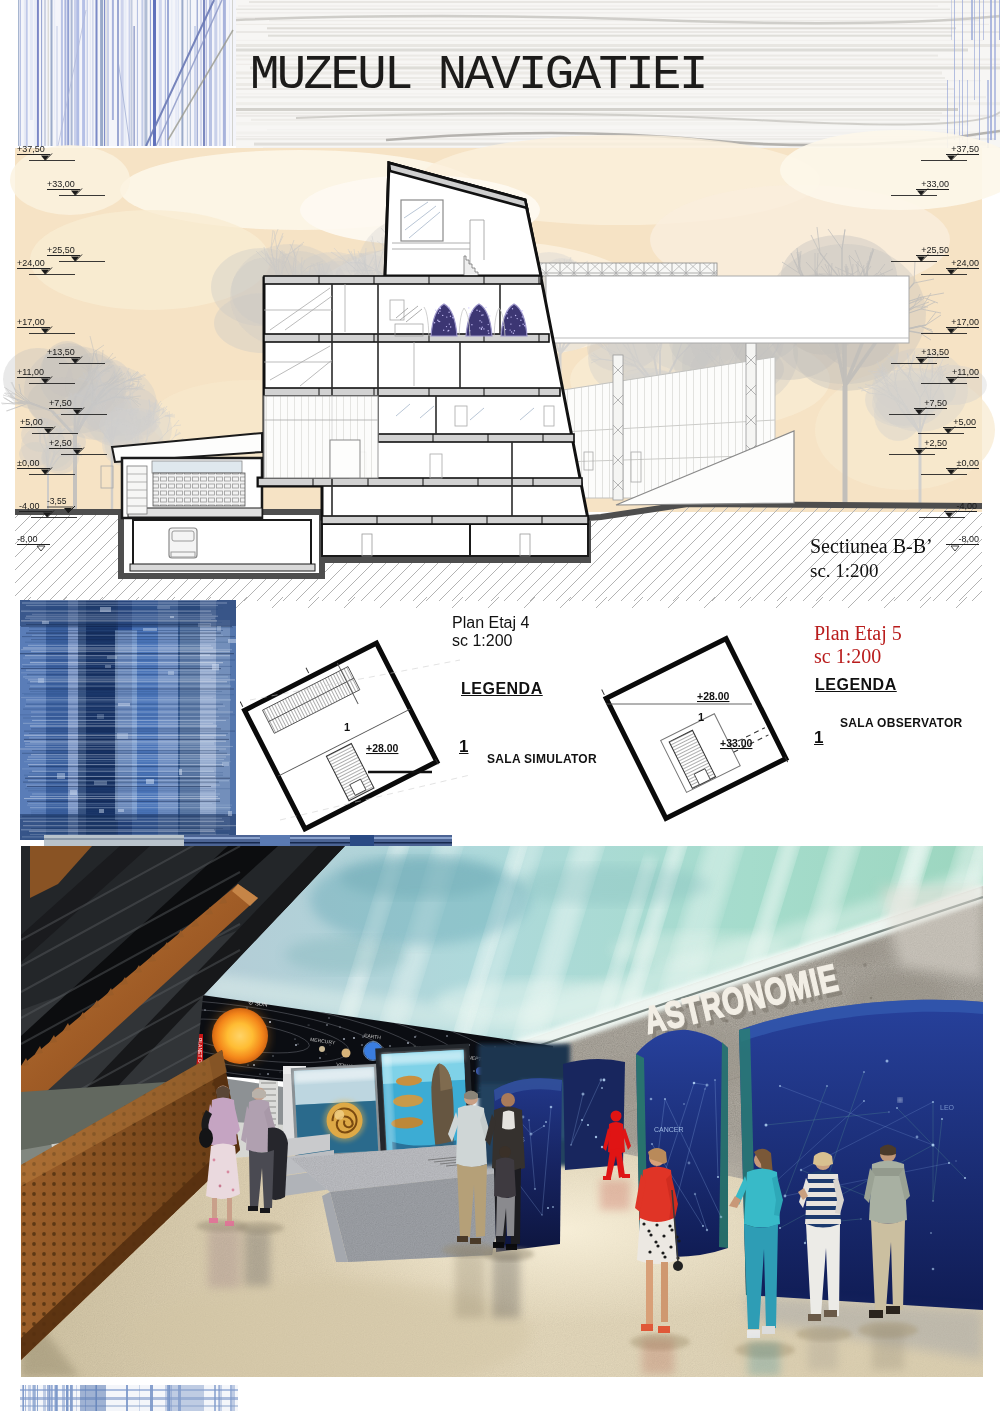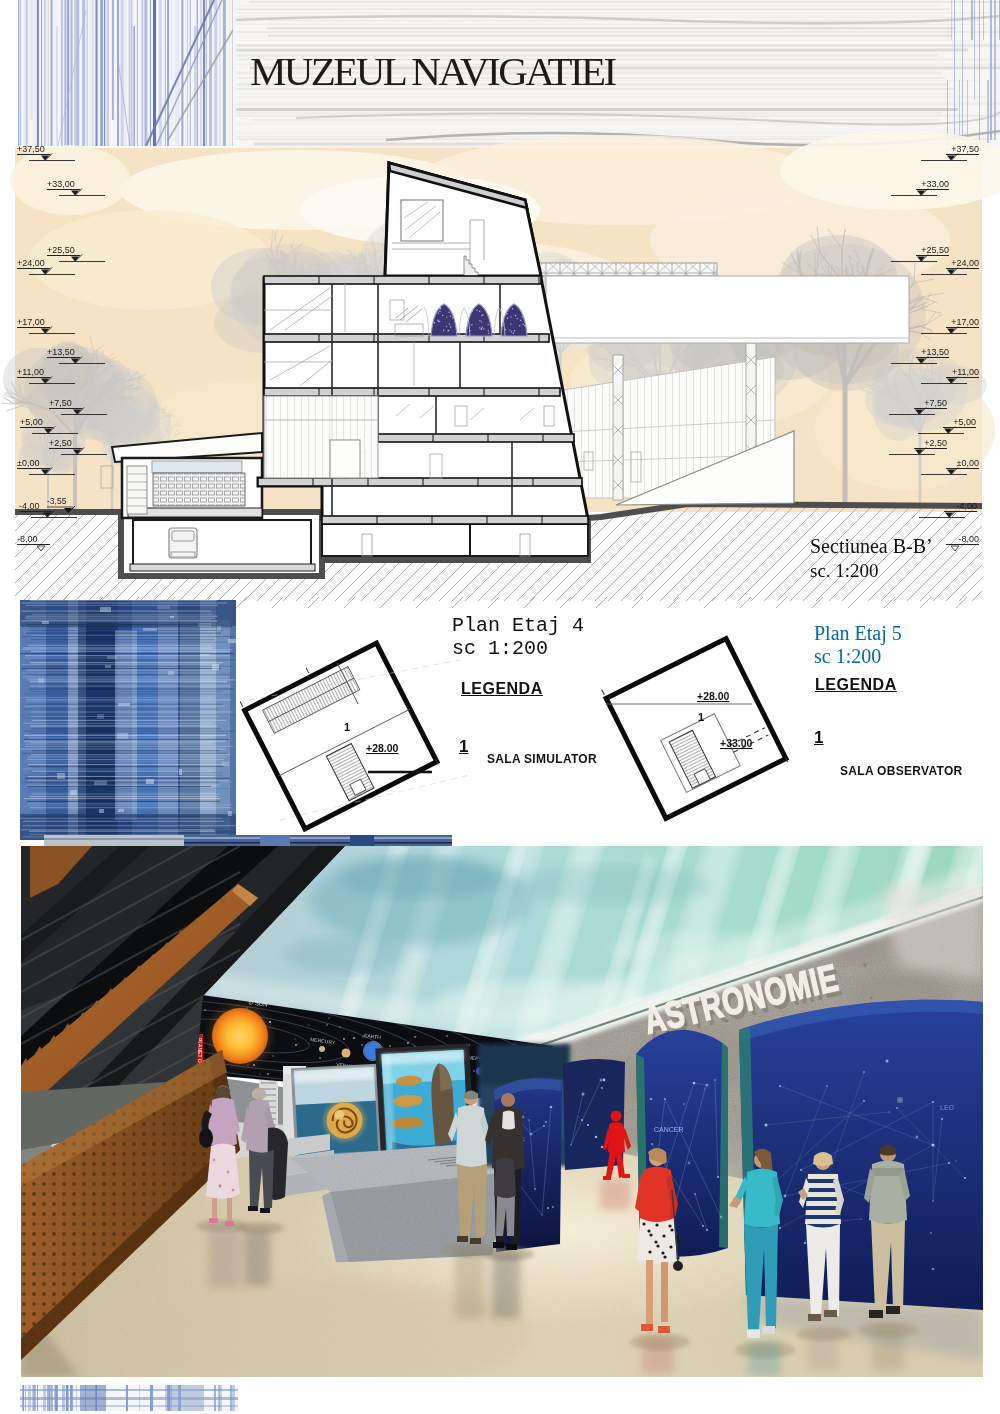--- a/index.html
+++ b/index.html
@@ -126,21 +126,21 @@
     <rect x="735" y="0" width="2" height="40" fill="#9aa8d8" opacity="0.74"></rect>
     <rect x="738" y="0" width="1" height="100" fill="#9aa8d8" opacity="0.66"></rect>
     <rect x="743" y="0" width="1" height="140" fill="#9aa8d8" opacity="0.76"></rect>
     <rect x="747" y="0" width="1" height="40" fill="#9aa8d8" opacity="0.64"></rect>
     <rect x="751" y="80" width="2" height="100" fill="#9aa8d8" opacity="0.63"></rect>
     <rect x="754" y="0" width="2" height="140" fill="#9aa8d8" opacity="0.79"></rect>
     <rect x="758" y="0" width="2" height="140" fill="#9aa8d8" opacity="0.68"></rect>
     <rect x="763" y="0" width="2" height="40" fill="#9aa8d8" opacity="0.80"></rect>
   </svg>
 
-<div class="abs" style="left:250px;top:47px;width:620px;font-family:Liberation Serif, serif;font-size:41px;color:#1c1b1a;letter-spacing:-2.6px;white-space:nowrap">MUZEUL NAVIGATIEI</div>
+<div class="abs" style="left:250px;top:47px;width:620px;font-family:Liberation Mono, monospace;font-size:49px;color:#1c1b1a;letter-spacing:-2.6px;white-space:nowrap">MUZEUL NAVIGATIEI</div>
 
 <svg class="abs" style="left:0;top:0" width="1000" height="1414" viewBox="0 0 1000 1414">
 <defs>
 <pattern id="hatch" width="13" height="13" patternUnits="userSpaceOnUse">
         <path d="M-3,16 L16,-3" stroke="#b3b3b3" stroke-width="1" fill="none"></path>
       </pattern>
 <pattern id="seats" width="8" height="7" patternUnits="userSpaceOnUse">
         <rect width="8" height="7" fill="#f2f2f2"></rect>
         <rect x="0.5" y="1" width="6" height="4" fill="none" stroke="#9a9a9a" stroke-width="0.8"></rect>
       </pattern>
@@ -2298,33 +2298,33 @@
     </g>
 
 <g>
       <text x="697" y="700" font-size="10.5" font-weight="bold" fill="#111" text-decoration="underline">+28.00</text>
       <line x1="606" y1="704" x2="752" y2="704" stroke="#555" stroke-width="0.9"></line>
       <text x="698" y="721" font-size="11" font-weight="bold" fill="#111">1</text>
       <text x="720" y="747" font-size="10.5" font-weight="bold" fill="#111" text-decoration="underline">+33.00</text>
     </g>
 </svg>
 
-<div class="abs" style="left:452px;top:614px;font-family:Liberation Mono, monospace;font-size:20px;color:#111;line-height:1.15">Plan Etaj 4<br>sc 1:200</div>
+<div class="abs" style="left:452px;top:614px;font-family:Liberation Sans, sans-serif;font-size:16px;color:#111;line-height:1.15">Plan Etaj 4<br>sc 1:200</div>
 
 <div class="abs" style="left:461px;top:680px;font-size:16px;font-weight:bold;color:#111;text-decoration:underline;letter-spacing:0.5px">LEGENDA</div>
 
 <div class="abs" style="left:459px;top:737px;font-size:17px;font-weight:bold;color:#111;text-decoration:underline">1</div>
 <div class="abs" style="left:487px;top:752px;font-size:12px;font-weight:bold;color:#111;letter-spacing:0.3px">SALA SIMULATOR</div>
 
-<div class="abs" style="left:814px;top:622px;font-family:'Liberation Serif',serif;font-size:20px;color:#0369a1;line-height:1.15">Plan Etaj 5<br>sc 1:200</div>
+<div class="abs" style="left:814px;top:622px;font-family:'Liberation Serif',serif;font-size:20px;color:#b91c1c;line-height:1.15">Plan Etaj 5<br>sc 1:200</div>
 
 <div class="abs" style="left:815px;top:676px;font-size:16px;font-weight:bold;color:#111;text-decoration:underline;letter-spacing:0.5px">LEGENDA</div>
 
 <div class="abs" style="left:814px;top:728px;font-size:17px;font-weight:bold;color:#111;text-decoration:underline">1</div>
-<div class="abs" style="left:840px;top:764px;font-size:12px;font-weight:bold;color:#111;letter-spacing:0.3px">SALA OBSERVATOR</div>
+<div class="abs" style="left:840px;top:716px;font-size:12px;font-weight:bold;color:#111;letter-spacing:0.3px">SALA OBSERVATOR</div>
 
 <svg class="abs" style="left:21px;top:835px" width="962" height="542" viewBox="21 835 962 542">
 <defs>
 <linearGradient id="ceilG" x1="0" y1="0" x2="1" y2="0">
         <stop offset="0" stop-color="#b4ccd6"></stop>
         <stop offset="0.35" stop-color="#aed9db"></stop>
         <stop offset="0.7" stop-color="#a5dccc"></stop>
         <stop offset="1" stop-color="#9cd6bf"></stop>
       </linearGradient>
 <linearGradient id="floorG" x1="0" y1="0" x2="1" y2="0">

